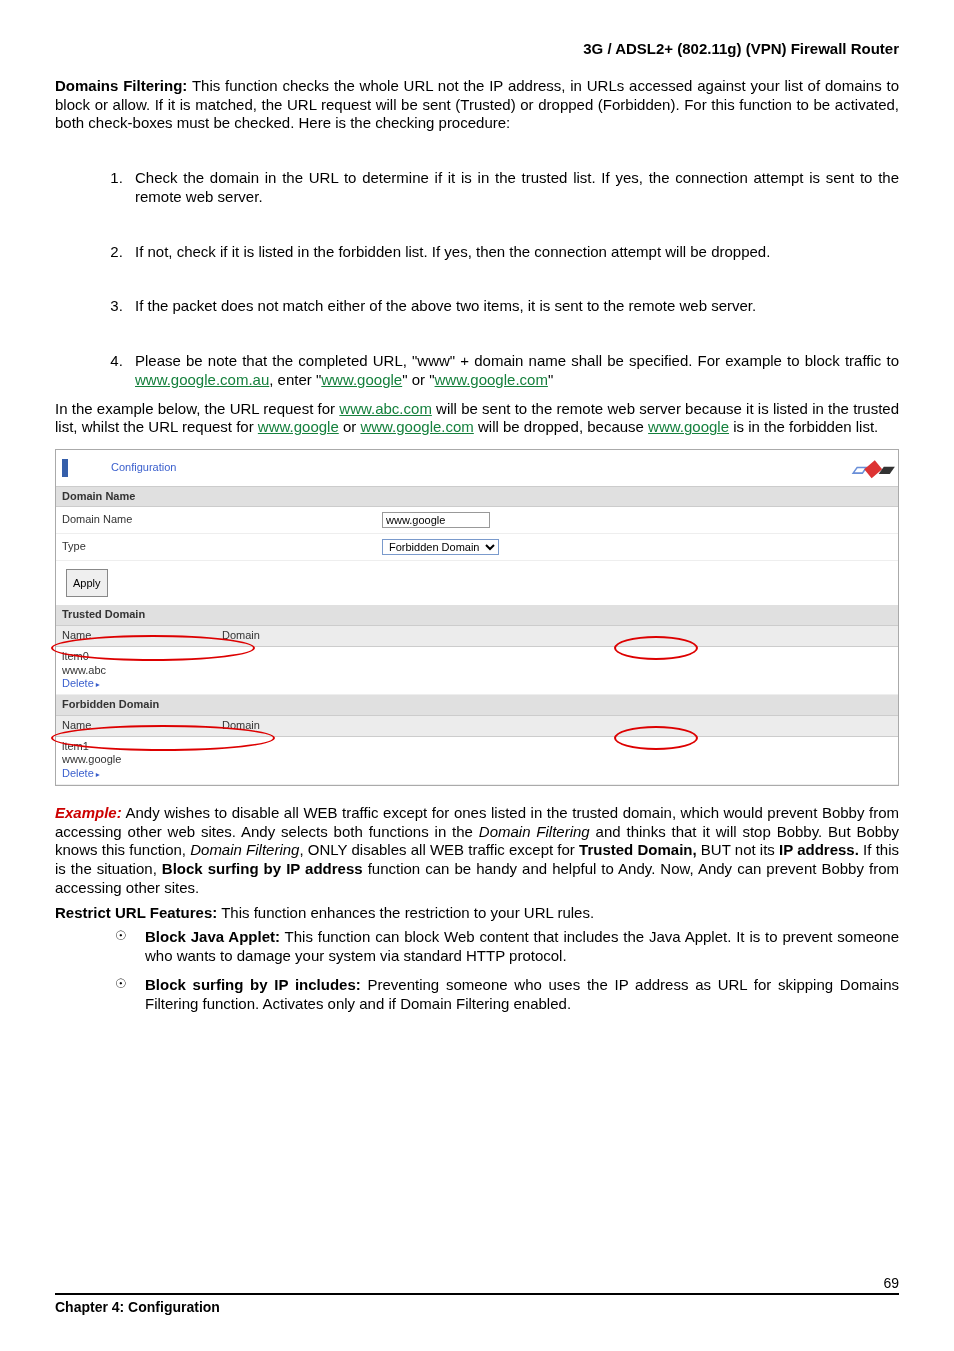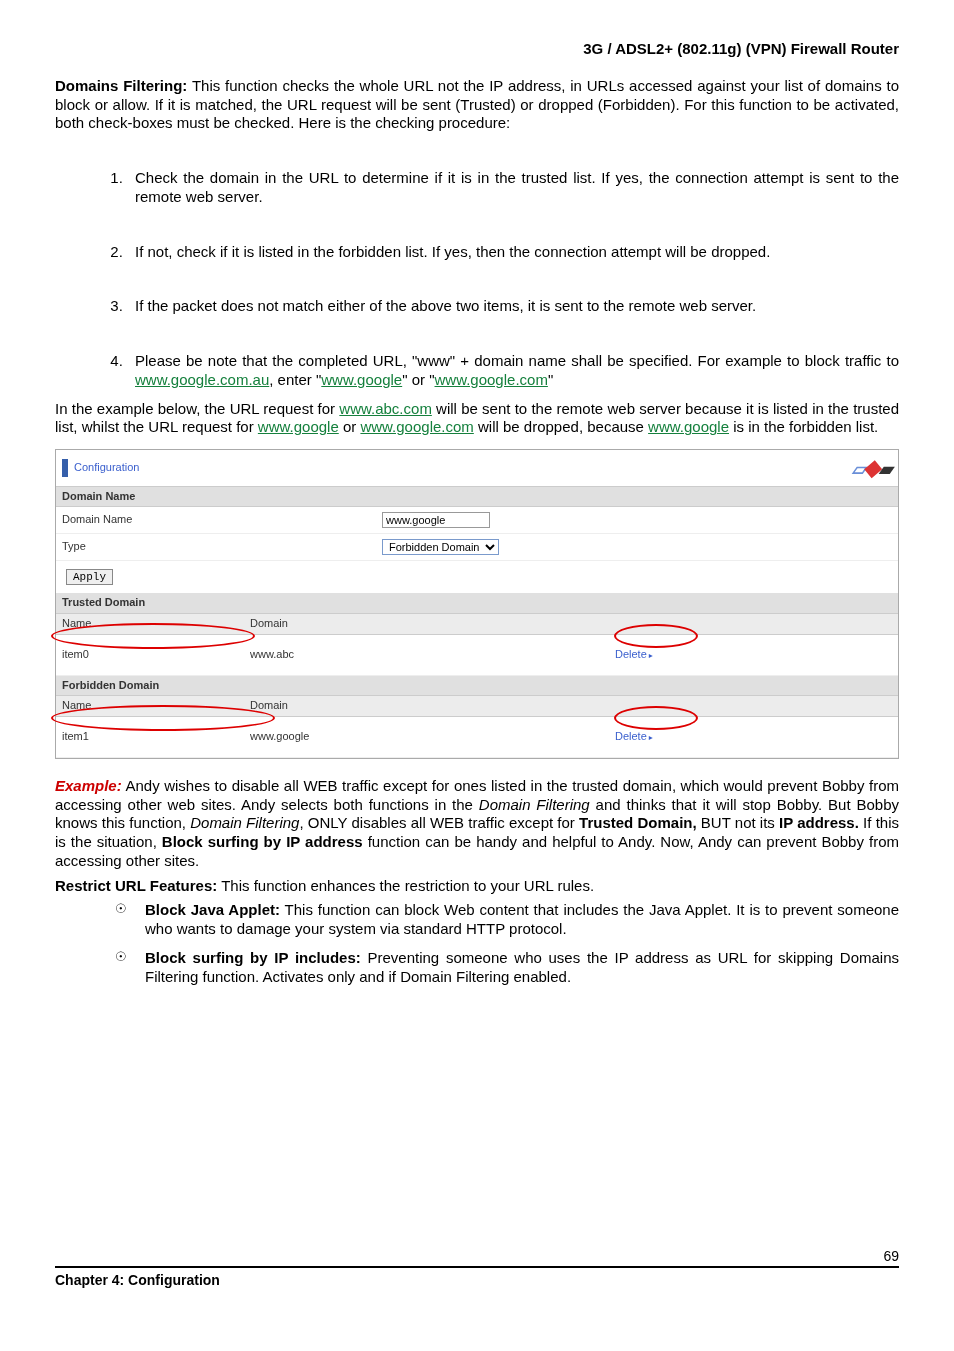--- a/index.html
+++ b/index.html
@@ -50,20 +50,21 @@
     justify-content: space-between;
     align-items: center;
     padding: 4px 6px;
     border-bottom: 1px solid #ccc;
   }
   .sc-conf {
     display: flex;
     align-items: center;
     color: #3a5fcd;
     font-weight: normal;
+    gap: 37px;
   }
   .sc-conf .bar {
     width: 6px;
     height: 18px;
     background: #355faa;
     margin-right: 6px;
   }
   .sc-logo span {
     display: inline-block;
     font-weight: bold;
@@ -111,42 +112,43 @@
     border: 1px solid #7a9acc;
     padding: 0 2px;
     font-size: 11px;
     font-family: Tahoma, Arial, sans-serif;
     background: #fff;
   }
   .sc-btn {
     border: 1px solid #888;
     background: #efefef;
     font-size: 11px;
-    padding: 1px 6px;
-    font-family: Liberation Mono, monospace;
+    padding: 7px 6px;
+    font-family: Liberation Sans, sans-serif;
     cursor: pointer;
   }
   .sc-apply {
     padding: 8px 10px;
   }
   .sc-th-row {
     display: flex;
     padding: 3px 6px;
     background: #ececec;
     border-bottom: 1px solid #ccc;
   }
-  .sc-col-name { width: 188px; flex-shrink: 0; }
+  .sc-col-name { width: 160px; flex-shrink: 0; }
   .sc-col-domain { width: 365px; flex-shrink: 0; }
   .sc-col-act { flex: 1; }
   .sc-td-row {
     display: flex;
-    padding: 13px 6px;
+    padding: 3px 6px;
     border-bottom: 1px solid #eee;
     align-items: flex-start;
     position: relative;
+    flex-direction: column;
   }
   .sc-link {
     color: #3a5fcd;
     cursor: pointer;
   }
   .sc-link .tri {
     font-size: 8px;
     margin-left: 2px;
   }
   .sc-return {

